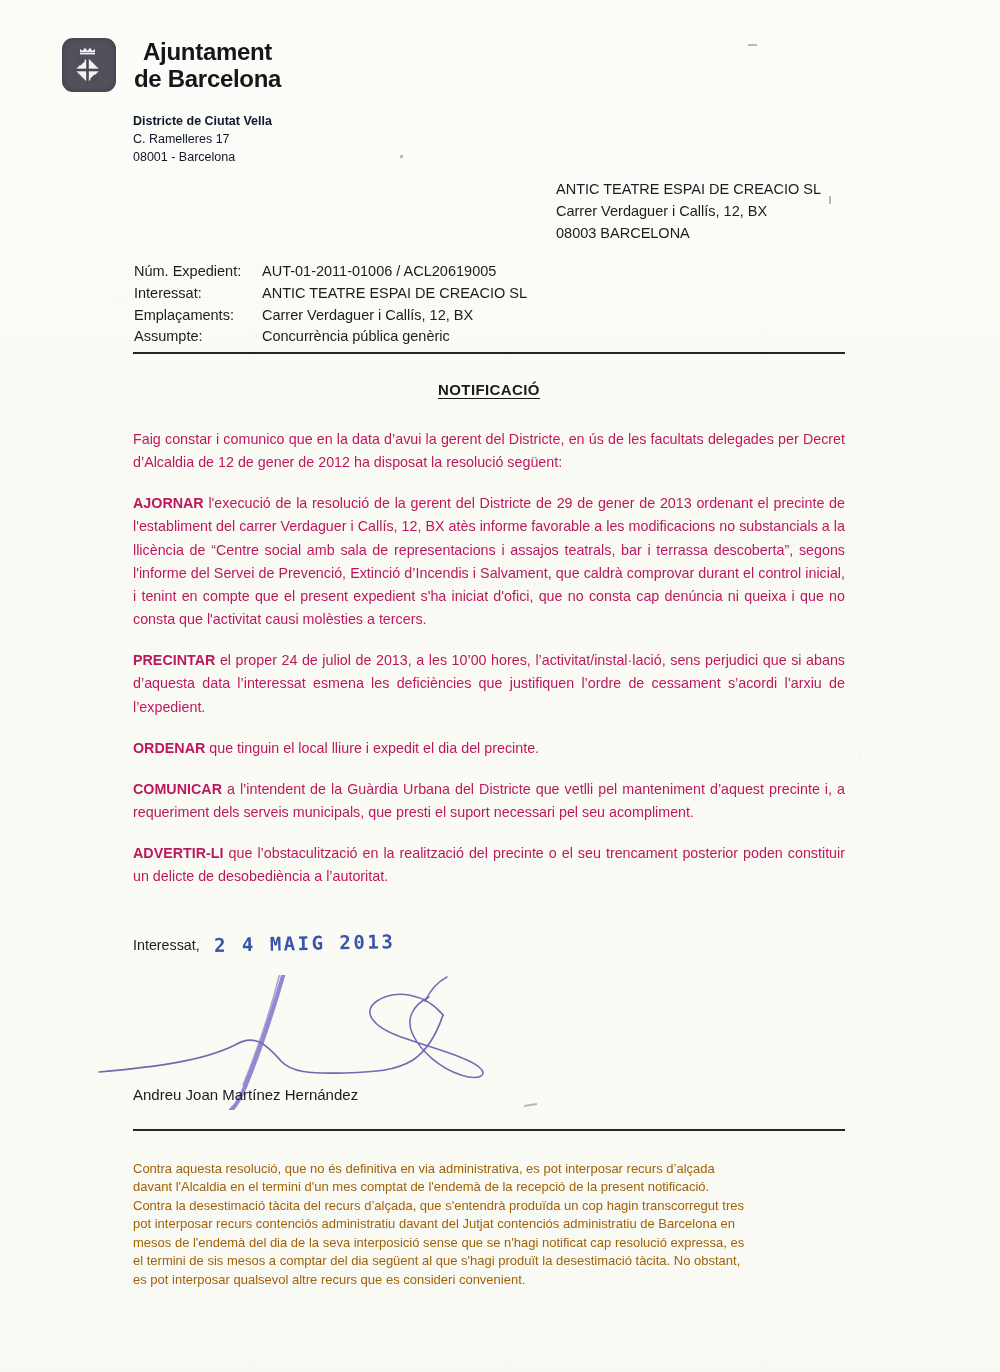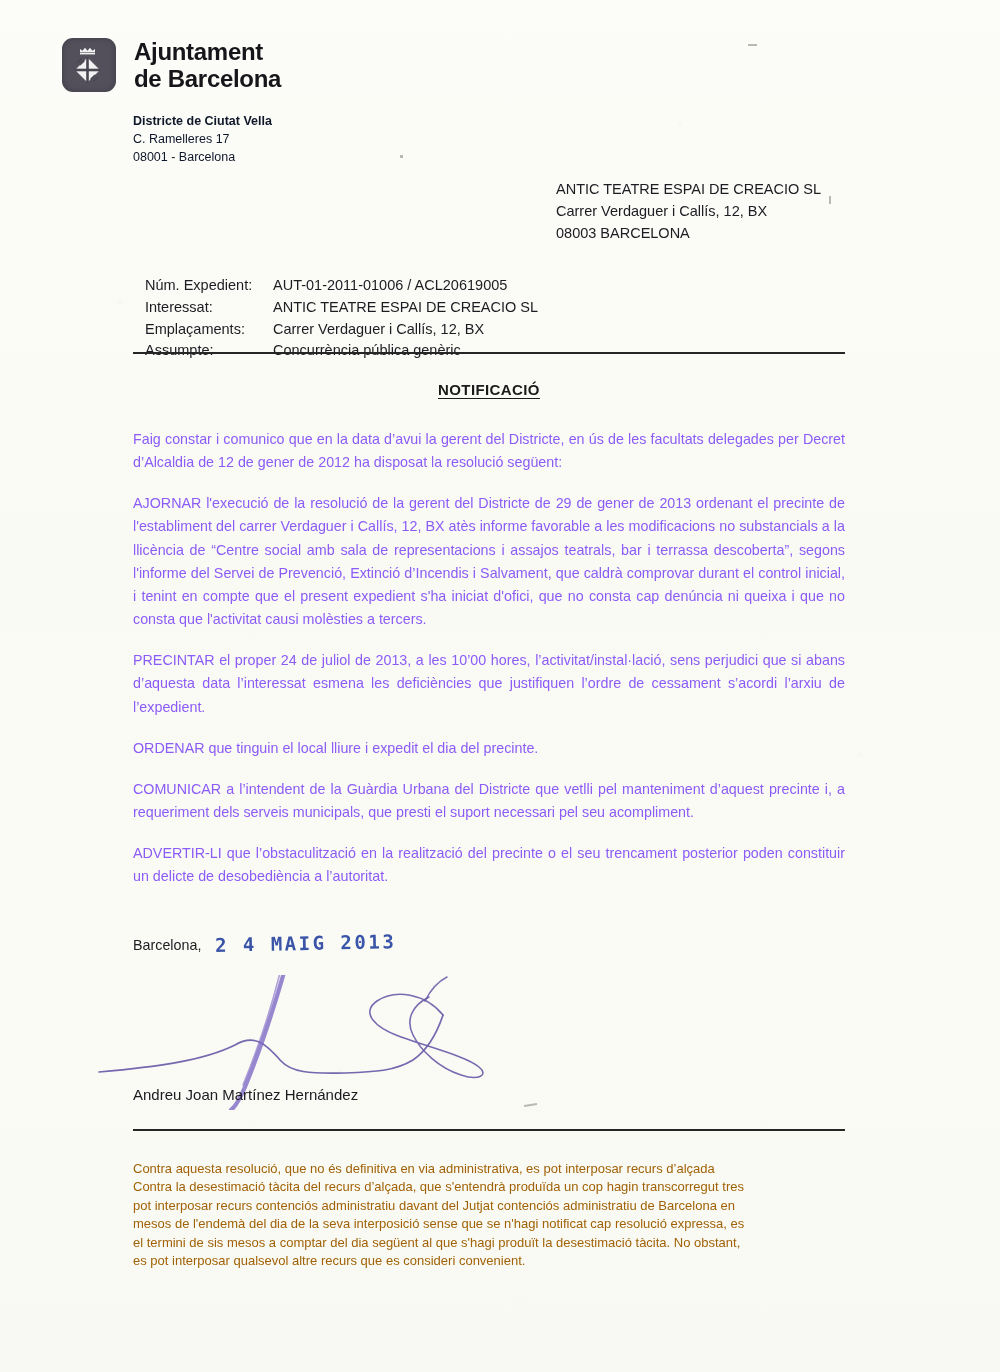--- a/index.html
+++ b/index.html
@@ -56,21 +56,21 @@
   }
   .crest svg { position: absolute; left: 7px; top: 5px; }
   .org-name {
     font-size: 24px;
     font-weight: bold;
     line-height: 1.12;
     letter-spacing: -0.3px;
     color: #15151a;
     padding-top: 1px;
   }
-  .org-name span { display: block; }
+  .org-name span { display: block; text-align: center; }
 
   .dept-block {
     position: absolute;
     left: 133px;
     top: 113px;
     font-size: 12.5px;
     line-height: 1.42;
     color: #0f172a;
   }
   .dept-block .dept-title { font-weight: bold; }
@@ -82,25 +82,24 @@
     top: 178px;
     font-size: 14.5px;
     line-height: 1.52;
     color: #1c1c22;
   }
 
   
   .meta {
     position: absolute;
     left: 134px;
-    top: 275px;
+    top: 261px;
     font-size: 14.5px;
     line-height: 1.5;
     color: #1c1c22;
-    margin-left: 11px;
   }
   .meta-row { display: flex; }
   .meta-label { width: 128px; flex: none; }
   .meta-value { white-space: nowrap; }
 
   .rule-top {
     position: absolute;
     left: 133px;
     top: 352px;
     width: 712px;
@@ -122,25 +121,25 @@
   .doc-title u { text-decoration: underline; text-underline-offset: 3px; }
 
   .body-text {
     position: absolute;
     left: 133px;
     top: 428px;
     width: 712px;
     font-size: 14.3px;
     line-height: 1.62;
     text-align: justify;
-    color: #8b5cf6;
+    color: #be185d;
   }
   .body-text p { margin: 0 0 18px 0; }
   .body-text p:last-child { margin-bottom: 0; }
-  .body-text b { font-weight: normal; }
+  .body-text b { font-weight: bold; }
 
   
   .sign-area {
     position: absolute;
     left: 133px;
     top: 932px;
     width: 712px;
   }
   .date-line {
     display: flex;
@@ -286,21 +285,21 @@
 
     <p><b>ORDENAR</b><span> que tinguin el local lliure i expedit el dia del precinte.</span></p>
 
     <p><b>COMUNICAR</b><span> a l’intendent de la Guàrdia Urbana del Districte que vetlli pel manteniment d’aquest precinte i, a requeriment dels serveis municipals, que presti el suport necessari pel seu acompliment.</span></p>
 
     <p><b>ADVERTIR-LI</b><span> que l’obstaculització en la realització del precinte o el seu trencament posterior poden constituir un delicte de desobediència a l’autoritat.</span></p>
   </div>
 
   <div class="sign-area">
     <div class="date-line">
-      <span>Barcelona,</span>
+      <span>Interessat,</span>
       <span class="date-stamp">2 4 MAIG 2013</span>
     </div>
   </div>
 
   <div class="sig-wrap">
     <svg width="420" height="135" viewBox="0 0 420 135" aria-hidden="true">
       <g fill="none" stroke="#6a5aa8" stroke-linecap="round" stroke-linejoin="round">
 
         <path d="M4 97 C 60 92, 108 86, 140 70 C 160 58, 172 70, 186 86 C 196 97, 214 99, 250 98
                  C 280 97, 300 96, 318 85 C 334 74, 342 58, 348 40" stroke-width="1.7" opacity=".92"></path>
@@ -318,20 +317,21 @@
       </g>
     </svg>
   </div>
 
   <div class="signature-name">Andreu Joan Martínez Hernández</div>
 
   <div class="rule-bottom"></div>
 
   <div class="footer-legal">
     <p class="j">Contra aquesta resolució, que no és definitiva en via administrativa, es pot interposar recurs d’alçada</p>
+    <p>davant l'Alcaldia en el termini d'un mes comptat de l'endemà de la recepció de la present notificació.</p>
     <p class="j">Contra la desestimació tàcita del recurs d’alçada, que s'entendrà produïda un cop hagin transcorregut tres</p>
     <p class="j">pot interposar recurs contenciós administratiu davant del Jutjat contenciós administratiu de Barcelona en</p>
     <p class="j">mesos de l'endemà del dia de la seva interposició sense que se n'hagi notificat cap resolució expressa, es</p>
     <p class="j">el termini de sis mesos a comptar del dia següent al que s'hagi produït la desestimació tàcita. No obstant,</p>
     <p>es pot interposar qualsevol altre recurs que es consideri convenient.</p>
   </div>
 
   <div class="stray" style="left:748px; top:44px; width:9px; height:2px;"></div>
   <div class="stray" style="left:829px; top:196px; width:2px; height:8px;"></div>
   <div class="stray" style="left:400px; top:155px; width:3px; height:3px;"></div>

